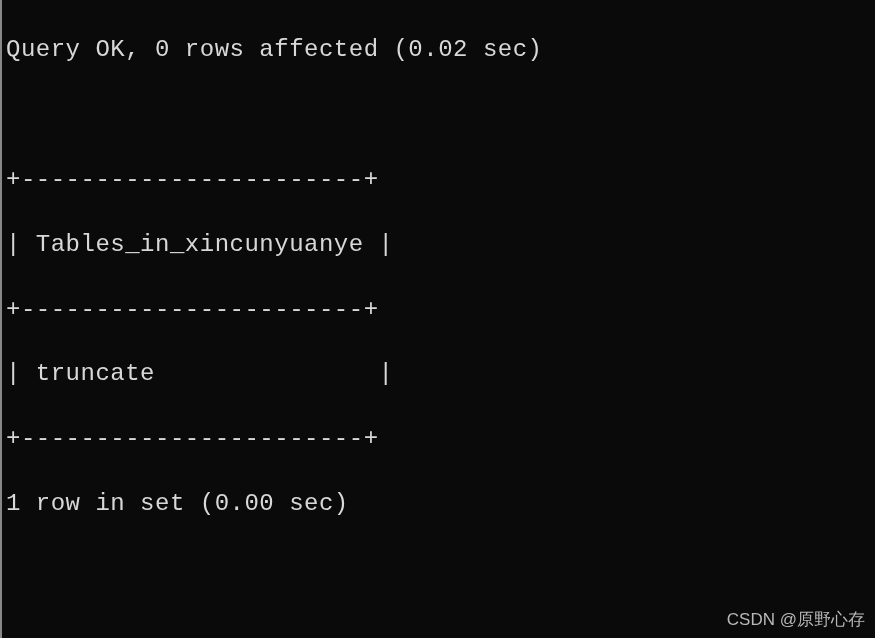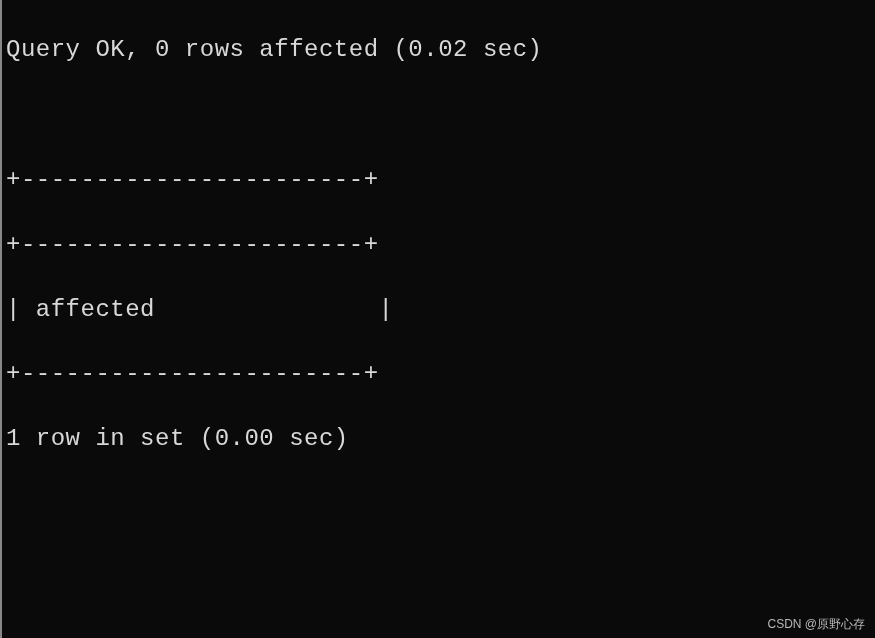--- a/index.html
+++ b/index.html
@@ -28,34 +28,35 @@
       display: block;
     }
     .blank {
       height: 1.35em;
     }
     .watermark {
       position: absolute;
       bottom: 6px;
       right: 10px;
       font-family: Arial, sans-serif;
-      font-size: 12px;
+      font-size: 17px;
       color: #b8b8b8;
       letter-spacing: 0;
     }
   </style>
 </head>
 <body>
 
 <div class="terminal">
 <span class="line">Query OK, 0 rows affected (0.02 sec)</span>
 <div class="blank"></div>
 <span class="line">+-----------------------+</span>
+<span class="line">| Tables_in_xincunyuanye |</span>
 <span class="line">+-----------------------+</span>
-<span class="line">| affected               |</span>
+<span class="line">| truncate               |</span>
 <span class="line">+-----------------------+</span>
 <span class="line">1 row in set (0.00 sec)</span>
 
 
 
 
 
 
 
 

